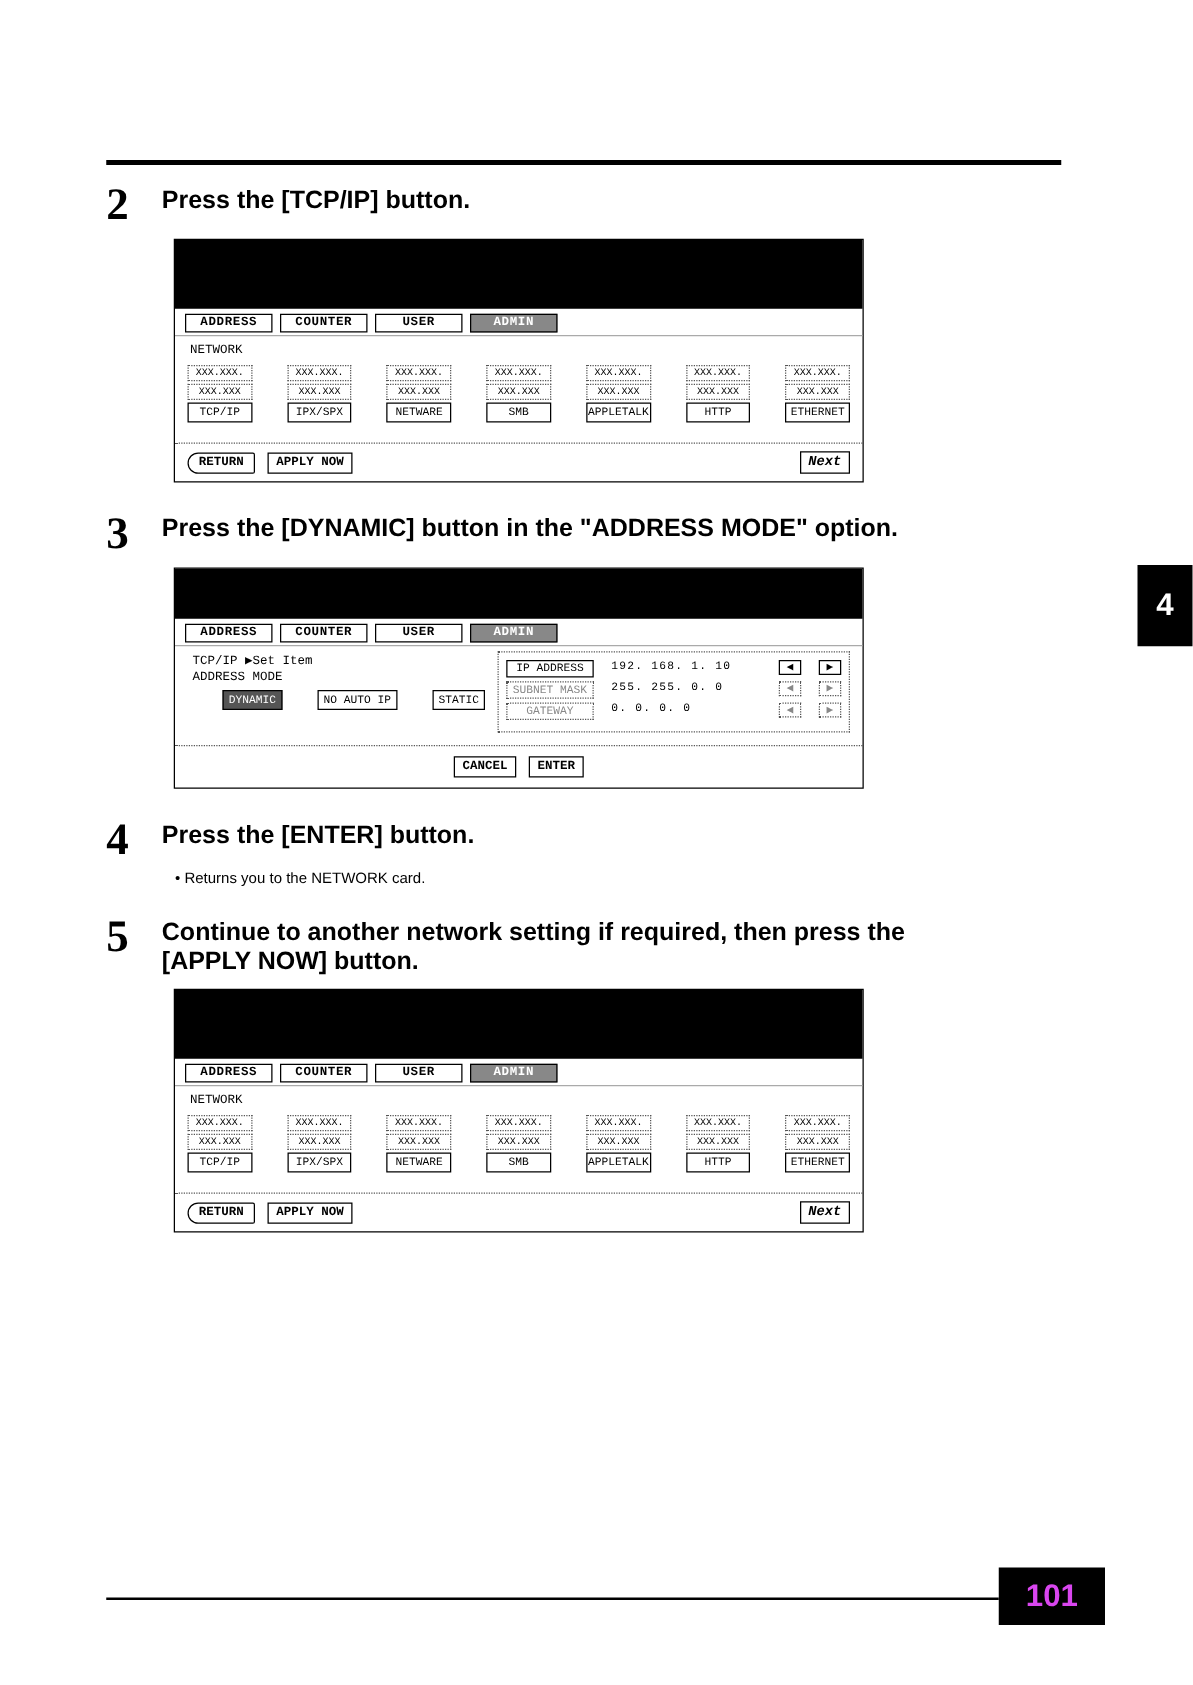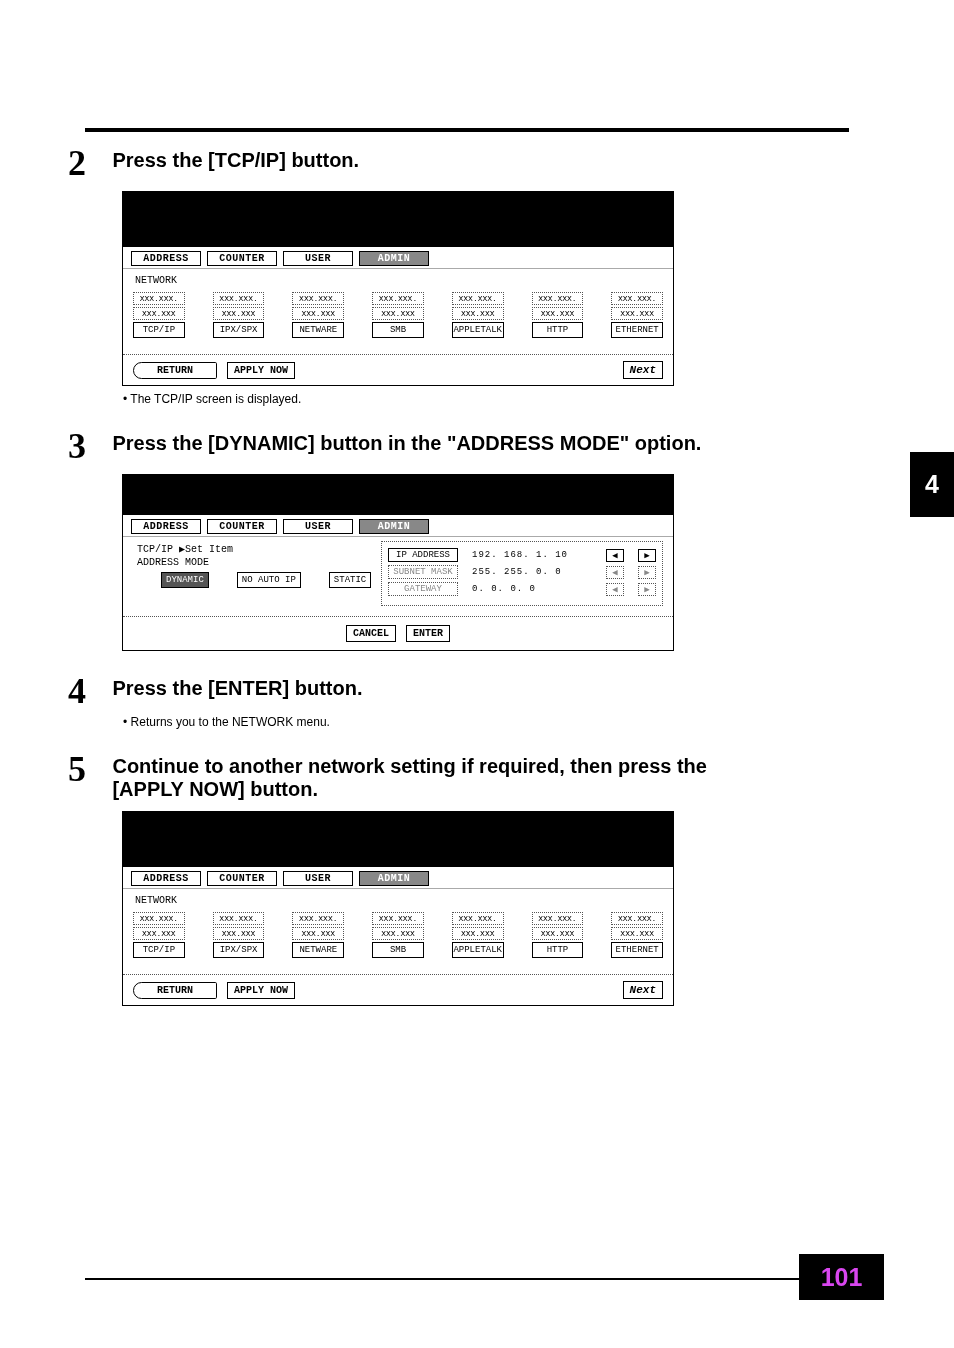--- a/index.html
+++ b/index.html
@@ -14,21 +14,21 @@
   .top-rule {
     position: absolute;
     left: 85px;
     right: 105px;
     top: 128px;
     height: 4px;
     background: #000;
   }
   .content {
     position: absolute;
-    left: 68px;
+    left: 85px;
     top: 145px;
     width: 660px;
   }
   .step {
     margin-bottom: 22px;
     position: relative;
   }
   .step-num {
     font-family: Georgia, 'Times New Roman', serif;
     font-size: 36px;
@@ -116,21 +116,21 @@
     padding: 6px 10px;
     display: flex;
     justify-content: space-between;
     align-items: center;
   }
   .pill-btn {
     border: 1px solid #000;
     border-radius: 10px 2px 2px 10px;
     font-size: 10px;
     font-weight: bold;
-    padding: 2px 23px;
+    padding: 2px 8px;
     display: inline-block;
   }
   .rect-btn {
     border: 1px solid #000;
     font-size: 10px;
     font-weight: bold;
     padding: 2px 6px;
     display: inline-block;
     background: #fff;
   }
@@ -160,21 +160,21 @@
     margin-left: 24px;
   }
   .mode-btn.sel { background: #555; color: #fff; }
   .ip-block {
     border: 1px dotted #555;
     padding: 6px 6px;
     font-size: 9px;
   }
   .ip-row {
     display: flex;
-    align-items: center;
+    align-items: flex-start;
     gap: 14px;
     margin-bottom: 3px;
   }
   .ip-label {
     border: 1px dotted #555;
     width: 70px;
     text-align: center;
     padding: 1px 0;
     color: #888;
   }
@@ -301,21 +301,20 @@
       </div>
       <div class="bottom-bar">
         <div>
           <span class="pill-btn">RETURN</span>
           <span class="rect-btn" style="margin-left:4px;">APPLY NOW</span>
         </div>
         <span class="next-btn">Next</span>
       </div>
     </div>
 
-    <div class="bullet">The TCP/IP screen is displayed.</div>
   </div>
 
   <div class="step">
     <span class="step-num">3</span>
     <span class="step-title">Press the [DYNAMIC] button in the "ADDRESS MODE" option.</span>
 
     <div class="shot">
       <div class="shot-top-black" style="height:40px;"></div>
       <div class="tab-row">
         <div class="tab">ADDRESS</div>
@@ -364,21 +363,21 @@
       <div class="ce-row">
         <span class="rect-btn">CANCEL</span>
         <span class="rect-btn">ENTER</span>
       </div>
     </div>
   </div>
 
   <div class="step">
     <span class="step-num">4</span>
     <span class="step-title">Press the [ENTER] button.</span>
-    <div class="bullet">Returns you to the NETWORK menu.</div>
+    <div class="bullet">Returns you to the NETWORK card.</div>
   </div>
 
   <div class="step">
     <span class="step-num">5</span>
     <span class="step-title">Continue to another network setting if required, then press the [APPLY NOW] button.</span>
 
     <div class="shot">
       <div class="shot-top-black"></div>
       <div class="tab-row">
         <div class="tab">ADDRESS</div>

